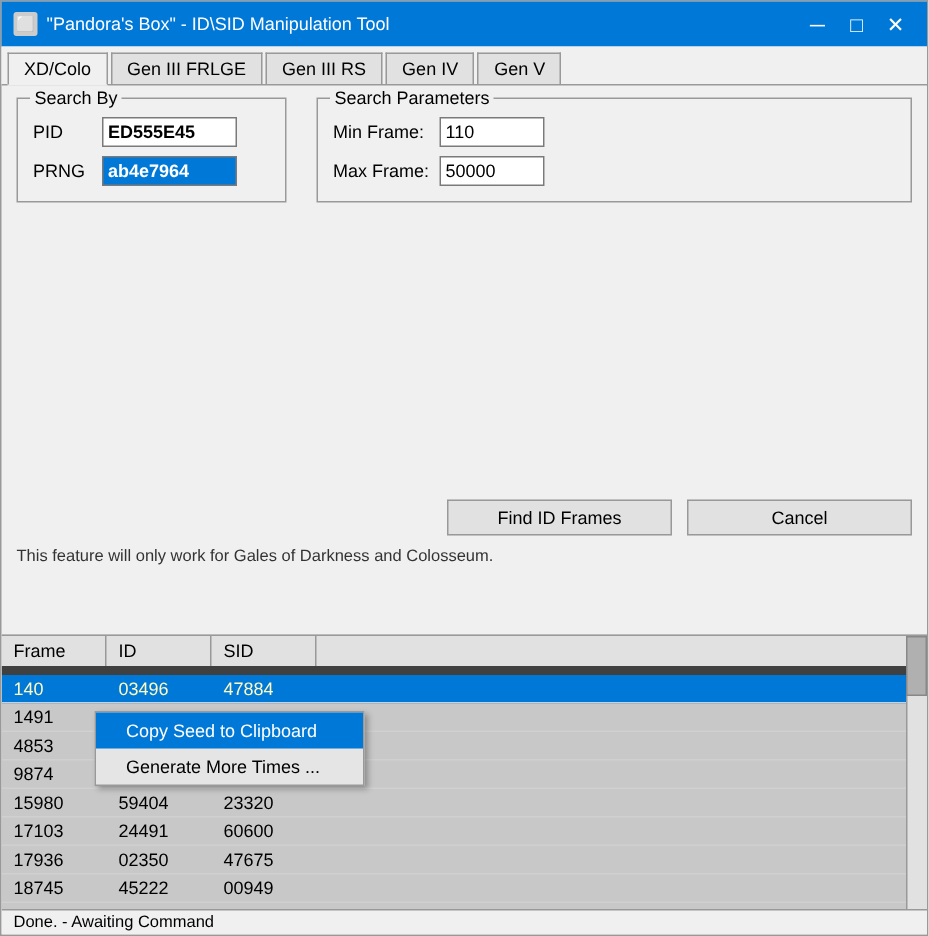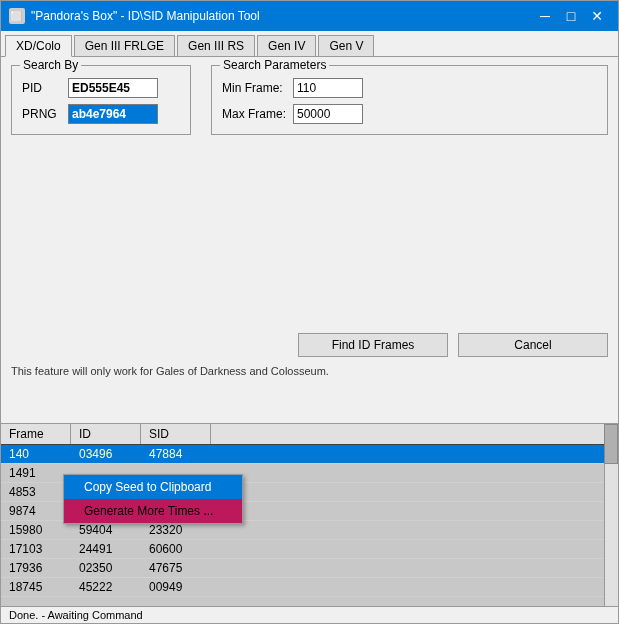--- a/index.html
+++ b/index.html
@@ -205,21 +205,21 @@
       display: flex;
       flex-direction: column;
       position: relative;
       overflow: hidden;
     }
 
     .table-header {
       display: grid;
       grid-template-columns: 70px 70px 70px;
       background: #e1e1e1;
-      border-bottom: 1px solid #404040;
+      border-bottom: 6px solid #404040;
       flex-shrink: 0;
     }
 
     .table-header-cell {
       padding: 3px 8px;
       font-size: 12px;
       font-weight: normal;
       border-right: 1px solid #999;
     }
 
@@ -250,21 +250,21 @@
       border-top: 1px solid #999;
       padding: 2px 8px;
       font-size: 11px;
       flex-shrink: 0;
     }
 
     .context-menu {
       position: absolute;
       top: 50px;
       left: 62px;
-      background: #be185d;
+      background: #e5e5e5;
       border: 1px solid #999;
       box-shadow: 2px 2px 4px rgba(0,0,0,0.3);
       z-index: 100;
       min-width: 180px;
     }
 
     .context-menu-item {
       padding: 5px 20px;
       font-size: 12px;
       cursor: pointer;

